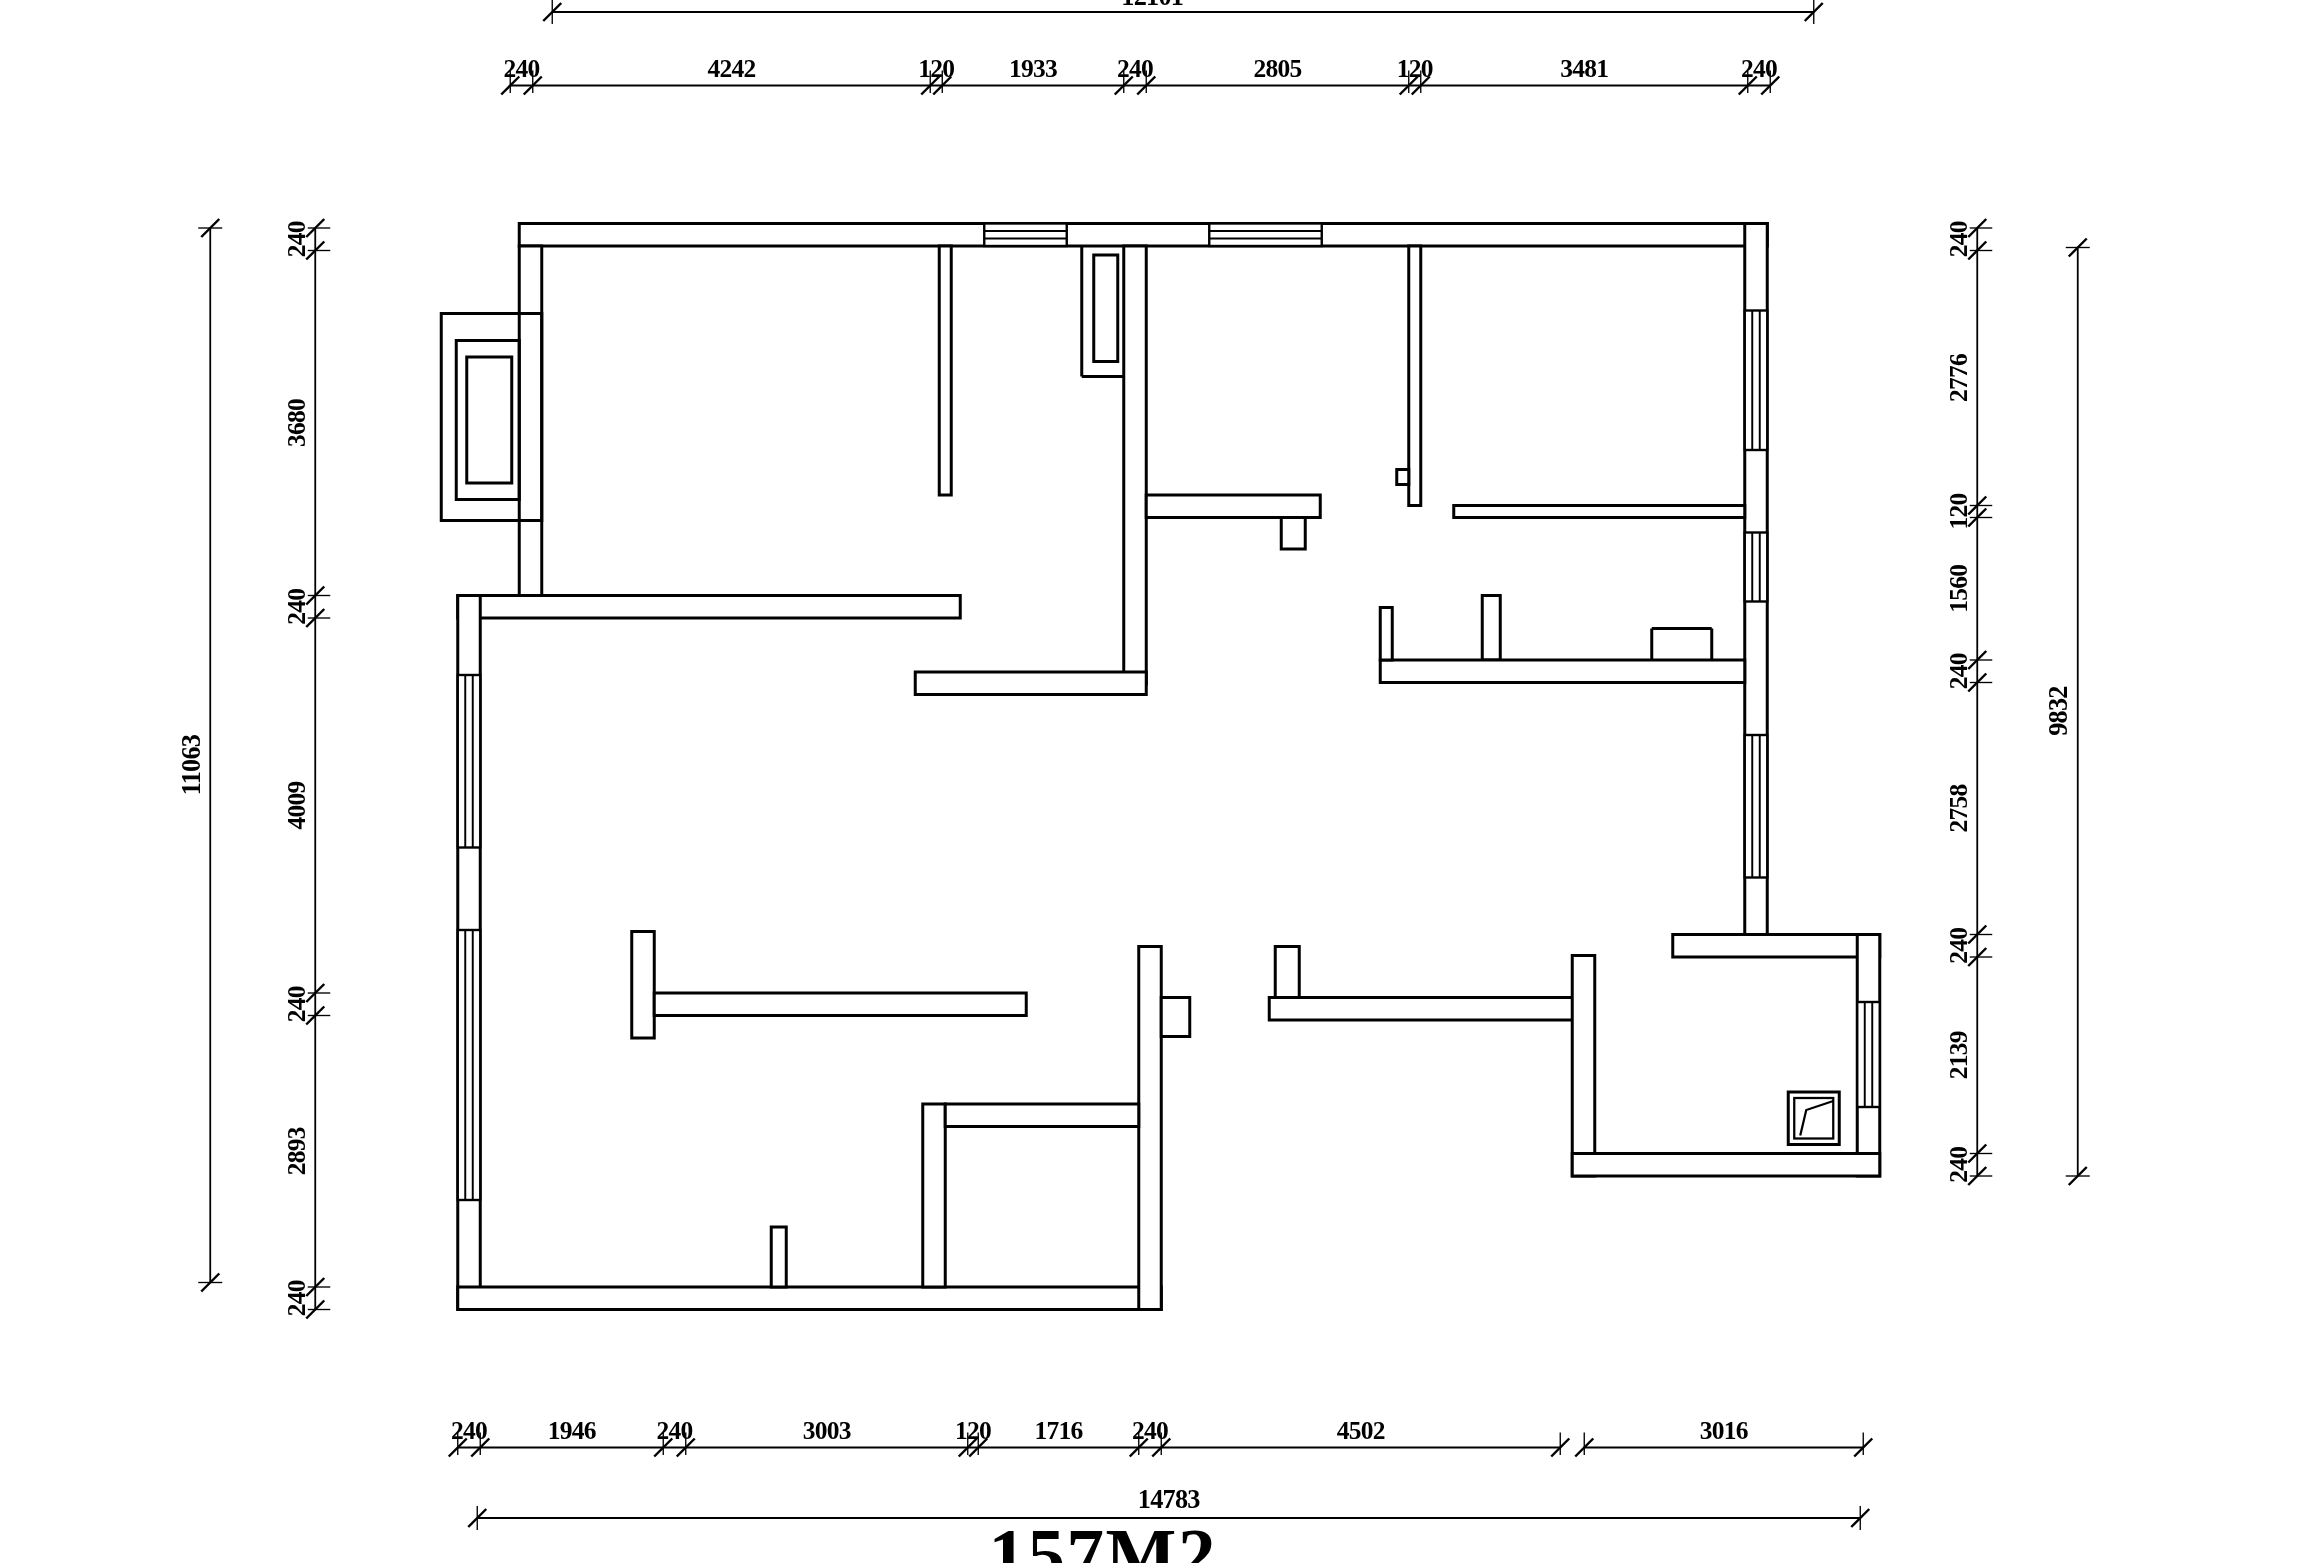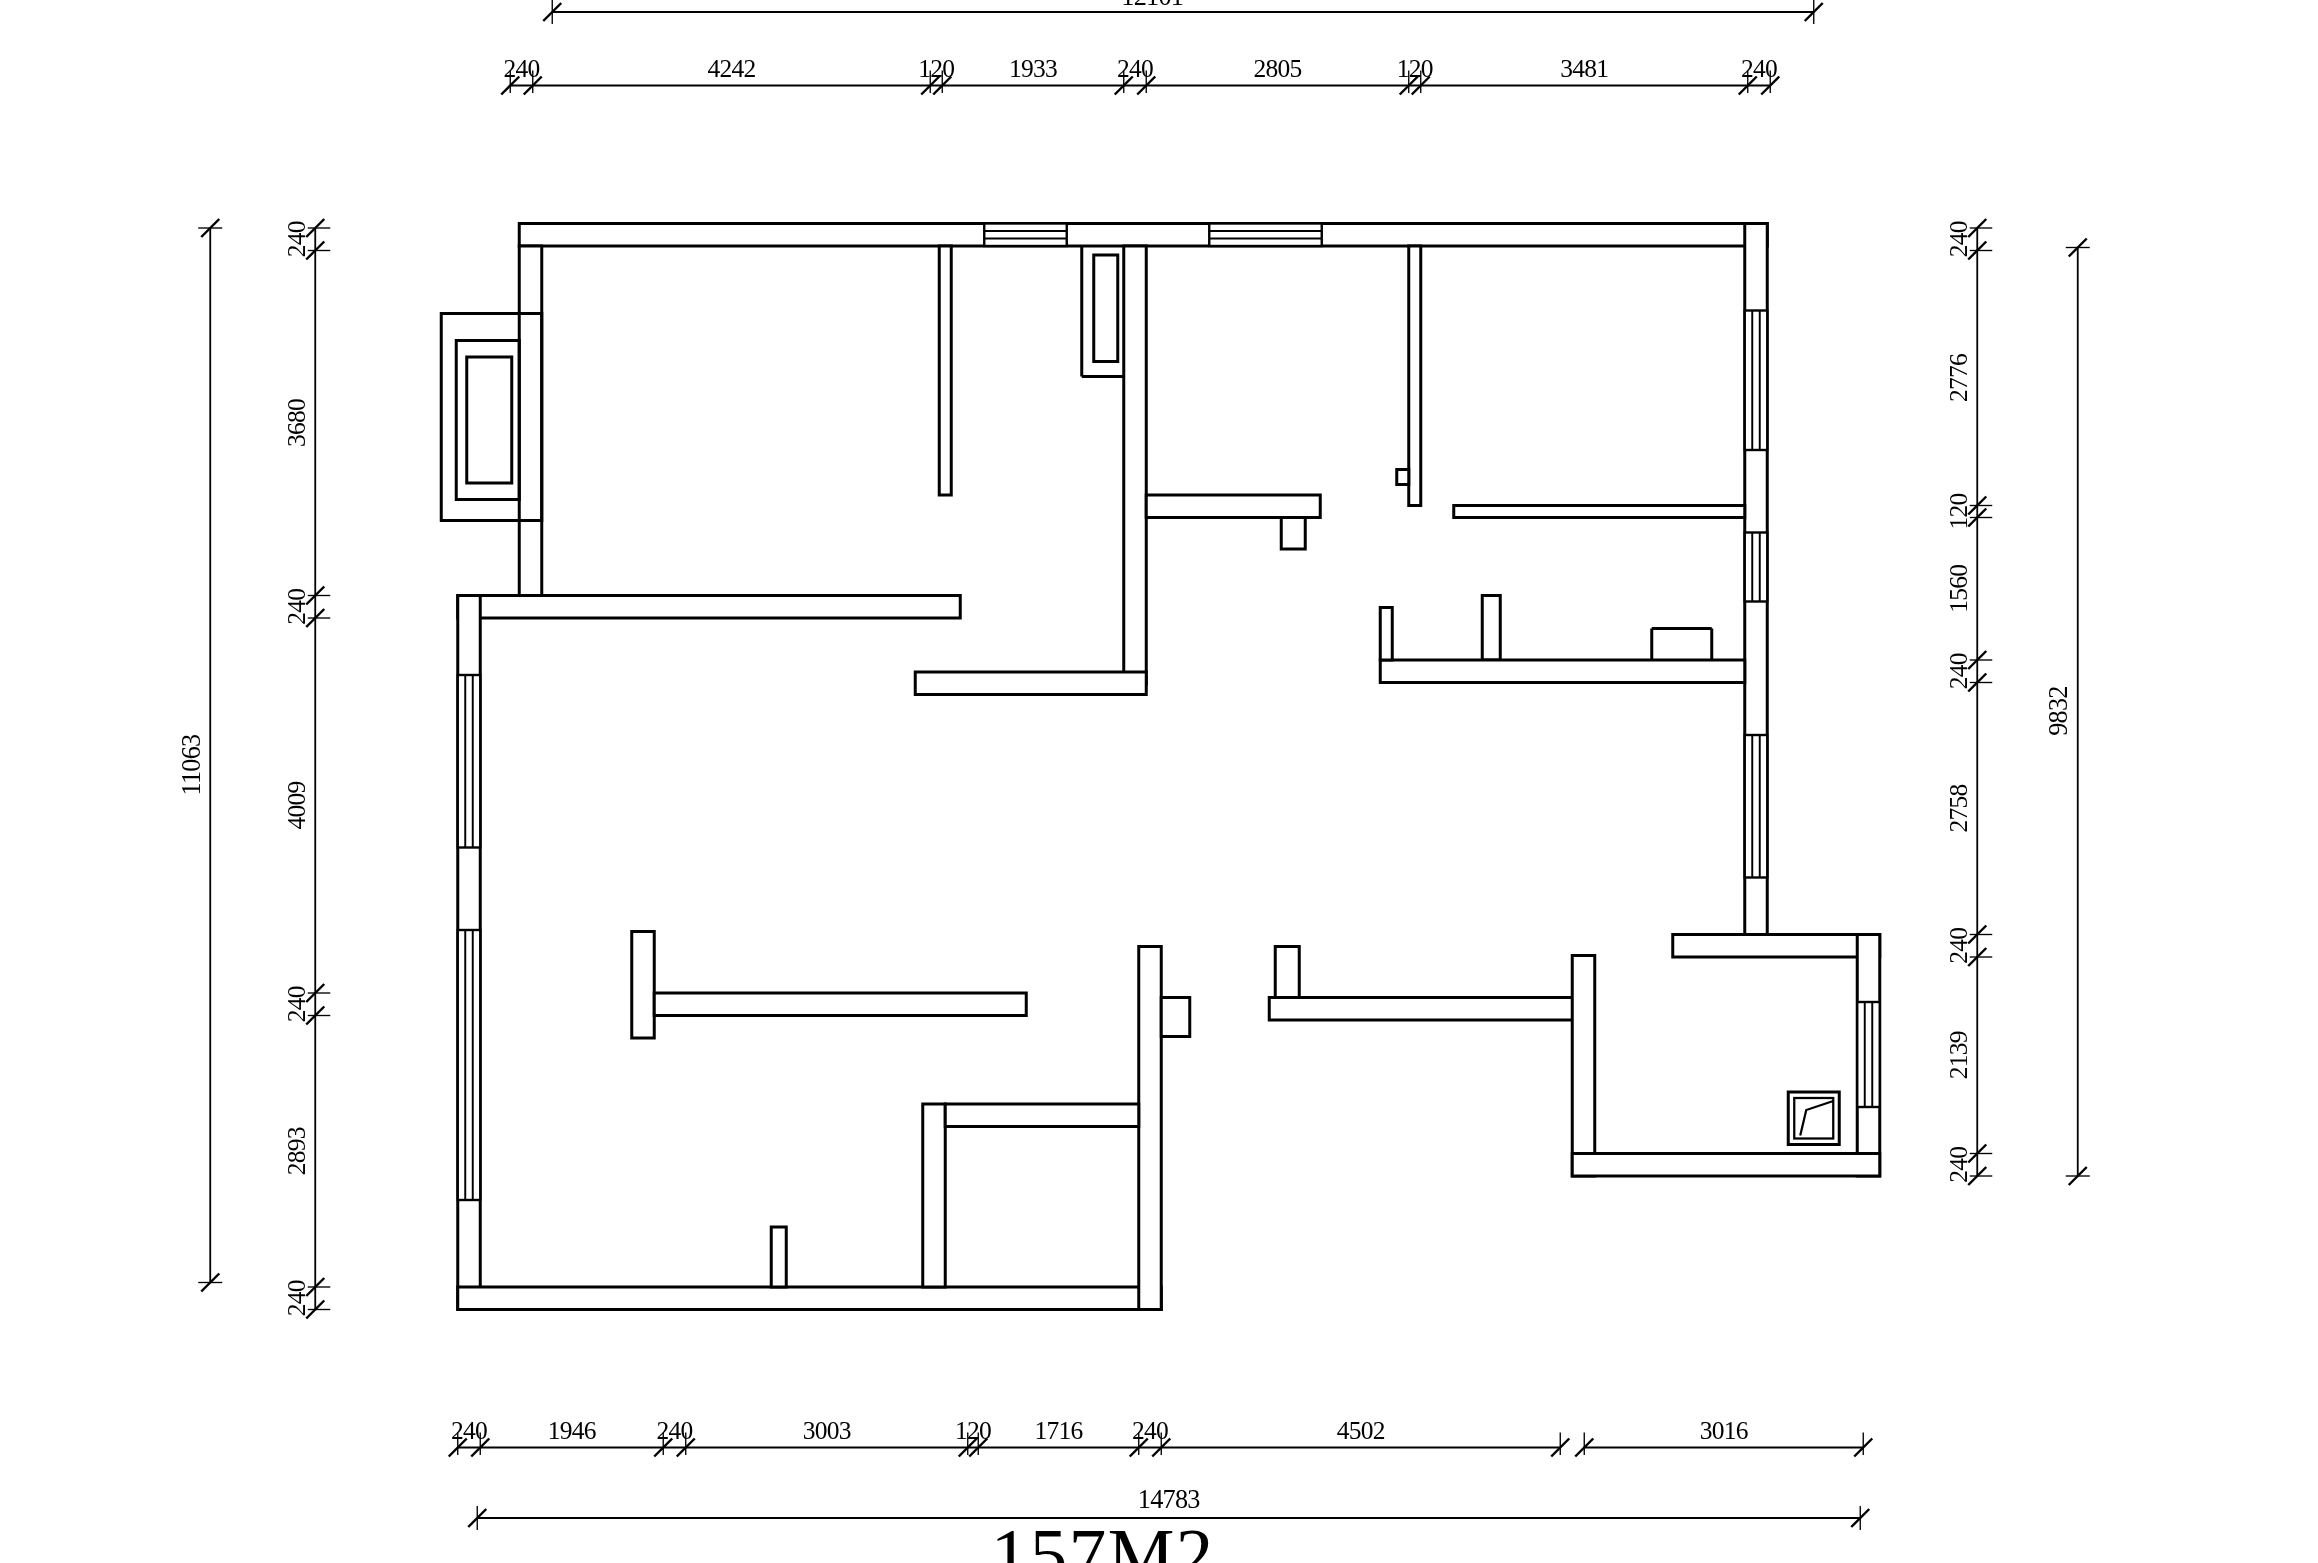--- a/index.html
+++ b/index.html
@@ -1,16 +1,16 @@
 <!DOCTYPE html>
 <html style="font-size:8.7px"><head>
 <meta charset="utf-8">
 <style>
   html,body{margin:0;padding:0;background:#fff;width:100%;height:100%;overflow:hidden;}
-  #stage{width:100vw;height:100vh;display:block;}
+  #stage{width:100vw;height:100vh;display:block;font-weight:bold;}
   svg{display:block;width:100%;height:100%;}
   text{font-family:"Liberation Serif","DejaVu Serif",serif;fill:#000;}
   .dim-label{font-size:17px;letter-spacing:-0.5px;}
   .total-label{font-size:17.5px;letter-spacing:-0.5px;}
   .title-label{font-size:50px;letter-spacing:1px;}
 </style>
 </head>
 <body>
 
 <div id="stage">

